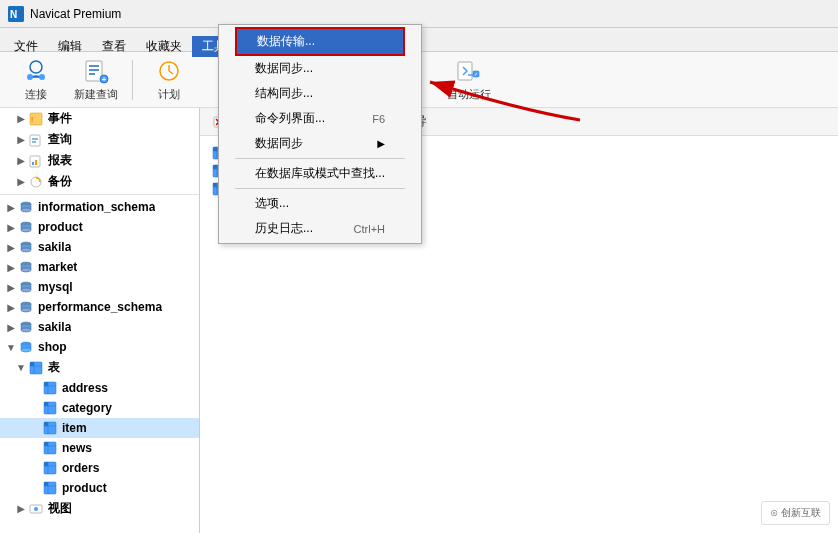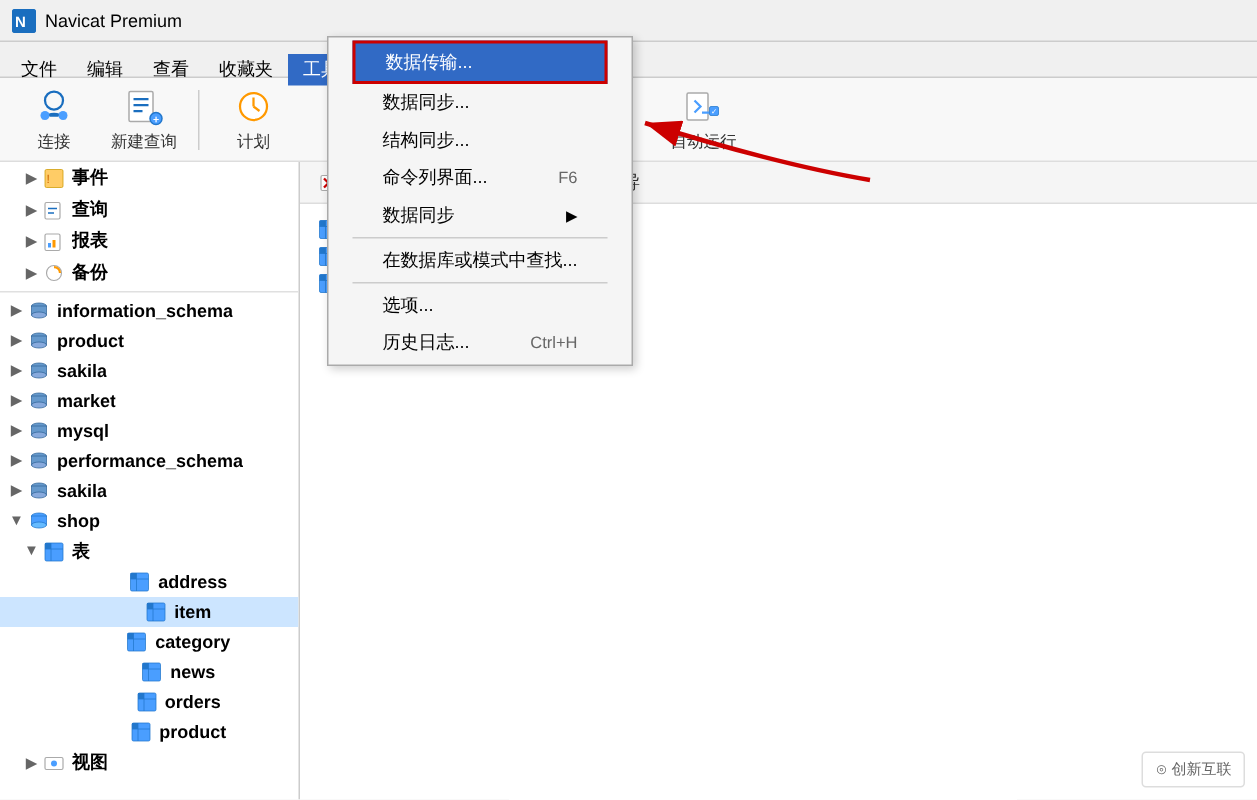--- a/index.html
+++ b/index.html
@@ -140,21 +140,21 @@
       align-items: center;
       justify-content: center;
     }
     .sidebar-item .item-label {
       font-size: 12px;
       overflow: hidden;
       text-overflow: ellipsis;
       font-weight: bold;
     }
     .indent1 { padding-left: 14px; }
-    .indent2 { padding-left: 28px; justify-content: center; }
+    .indent2 { padding-left: 28px; }
 
     
     #content-area {
       flex: 1;
       background: #fff;
       display: flex;
       flex-direction: column;
       position: relative;
     }
     #content-toolbar {
@@ -535,44 +535,44 @@
         <svg width="14" height="14" viewBox="0 0 14 14">
           <rect x="1" y="1" width="12" height="12" rx="1" fill="#4a9eff" stroke="#2277cc" stroke-width="0.5"></rect>
           <line x1="1" y1="5" x2="13" y2="5" stroke="#2277cc" stroke-width="0.5"></line>
           <line x1="5" y1="1" x2="5" y2="13" stroke="#2277cc" stroke-width="0.5"></line>
           <rect x="1" y="1" width="4" height="4" fill="#2277cc"></rect>
         </svg>
       </span>
       <span class="item-label">address</span>
     </div>
 
+    <div class="sidebar-item indent2">
+      <span class="arrow" style="visibility:hidden">▶</span>
+      <span class="item-icon">
+        <svg width="14" height="14" viewBox="0 0 14 14">
+          <rect x="1" y="1" width="12" height="12" rx="1" fill="#4a9eff" stroke="#2277cc" stroke-width="0.5"></rect>
+          <line x1="1" y1="5" x2="13" y2="5" stroke="#2277cc" stroke-width="0.5"></line>
+          <line x1="5" y1="1" x2="5" y2="13" stroke="#2277cc" stroke-width="0.5"></line>
+          <rect x="1" y="1" width="4" height="4" fill="#2277cc"></rect>
+        </svg>
+      </span>
+      <span class="item-label">category</span>
+    </div>
+
     <div class="sidebar-item indent2 selected">
       <span class="arrow" style="visibility:hidden">▶</span>
       <span class="item-icon">
         <svg width="14" height="14" viewBox="0 0 14 14">
           <rect x="1" y="1" width="12" height="12" rx="1" fill="#4a9eff" stroke="#2277cc" stroke-width="0.5"></rect>
           <line x1="1" y1="5" x2="13" y2="5" stroke="#2277cc" stroke-width="0.5"></line>
           <line x1="5" y1="1" x2="5" y2="13" stroke="#2277cc" stroke-width="0.5"></line>
           <rect x="1" y="1" width="4" height="4" fill="#2277cc"></rect>
         </svg>
       </span>
       <span class="item-label">item</span>
-    </div>
-
-    <div class="sidebar-item indent2">
-      <span class="arrow" style="visibility:hidden">▶</span>
-      <span class="item-icon">
-        <svg width="14" height="14" viewBox="0 0 14 14">
-          <rect x="1" y="1" width="12" height="12" rx="1" fill="#4a9eff" stroke="#2277cc" stroke-width="0.5"></rect>
-          <line x1="1" y1="5" x2="13" y2="5" stroke="#2277cc" stroke-width="0.5"></line>
-          <line x1="5" y1="1" x2="5" y2="13" stroke="#2277cc" stroke-width="0.5"></line>
-          <rect x="1" y="1" width="4" height="4" fill="#2277cc"></rect>
-        </svg>
-      </span>
-      <span class="item-label">category</span>
     </div>
 
 
     <div class="sidebar-item indent2">
       <span class="arrow" style="visibility:hidden">▶</span>
       <span class="item-icon">
         <svg width="14" height="14" viewBox="0 0 14 14">
           <rect x="1" y="1" width="12" height="12" rx="1" fill="#4a9eff" stroke="#2277cc" stroke-width="0.5"></rect>
           <line x1="1" y1="5" x2="13" y2="5" stroke="#2277cc" stroke-width="0.5"></line>
           <line x1="5" y1="1" x2="5" y2="13" stroke="#2277cc" stroke-width="0.5"></line>

